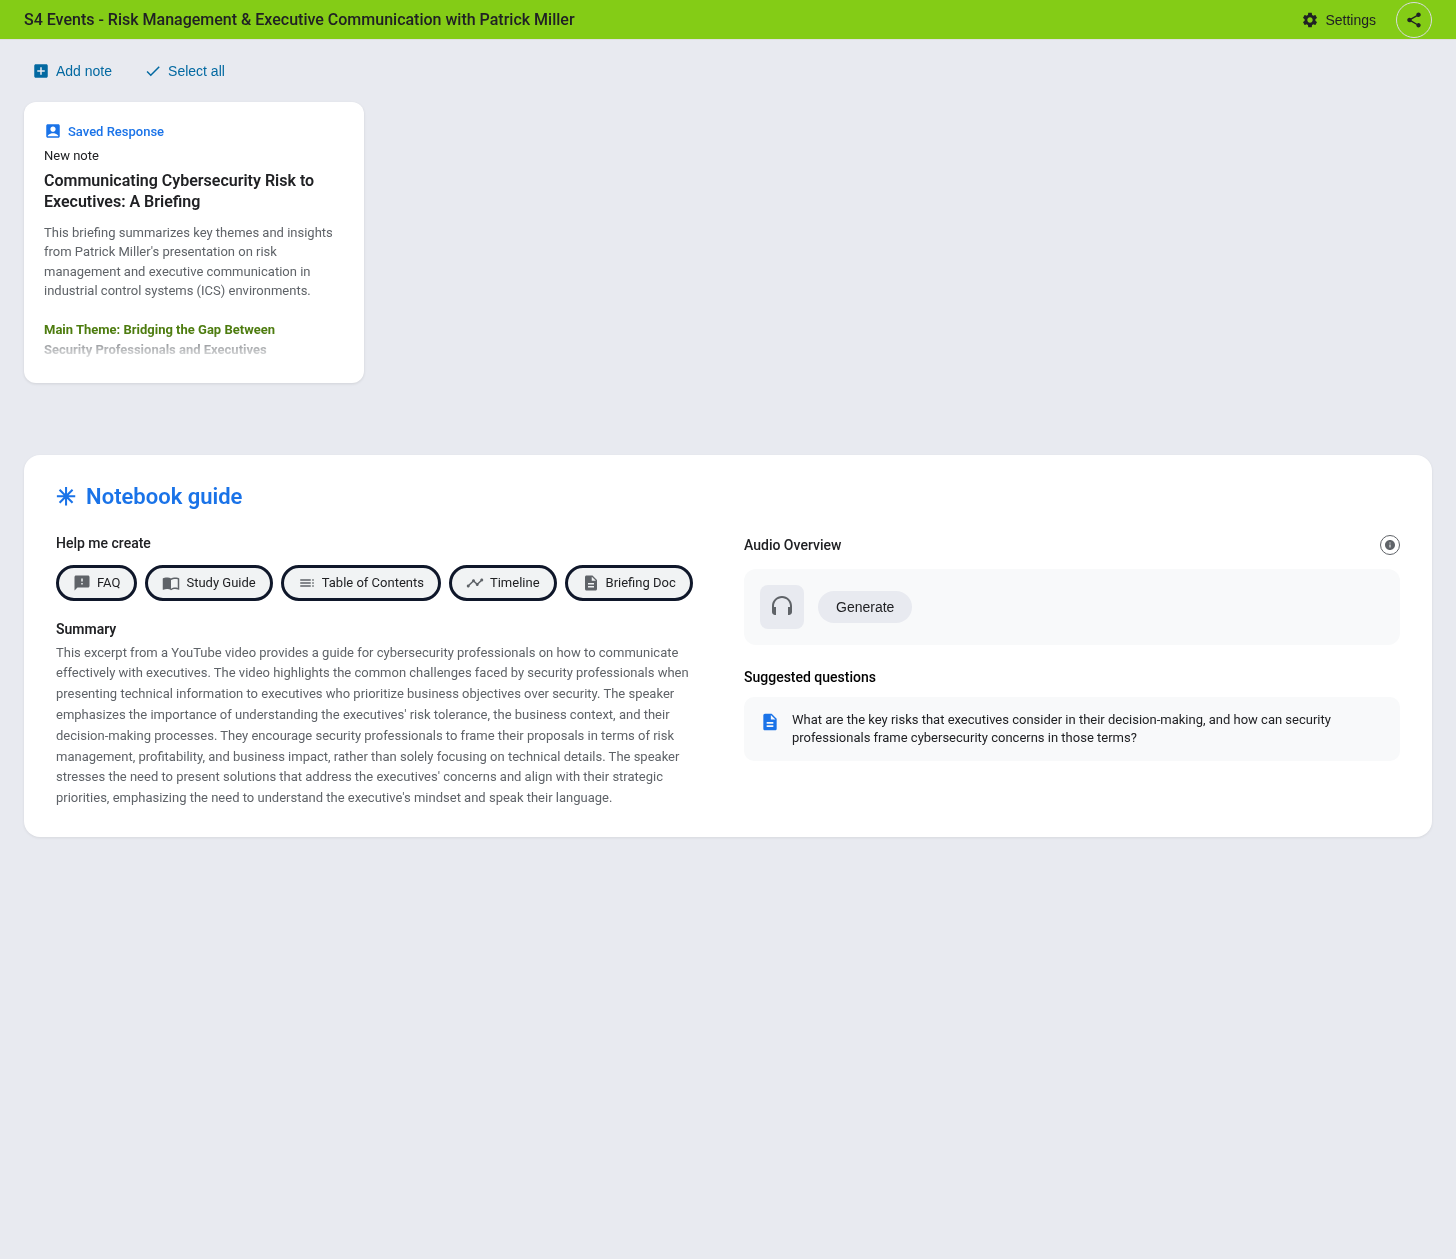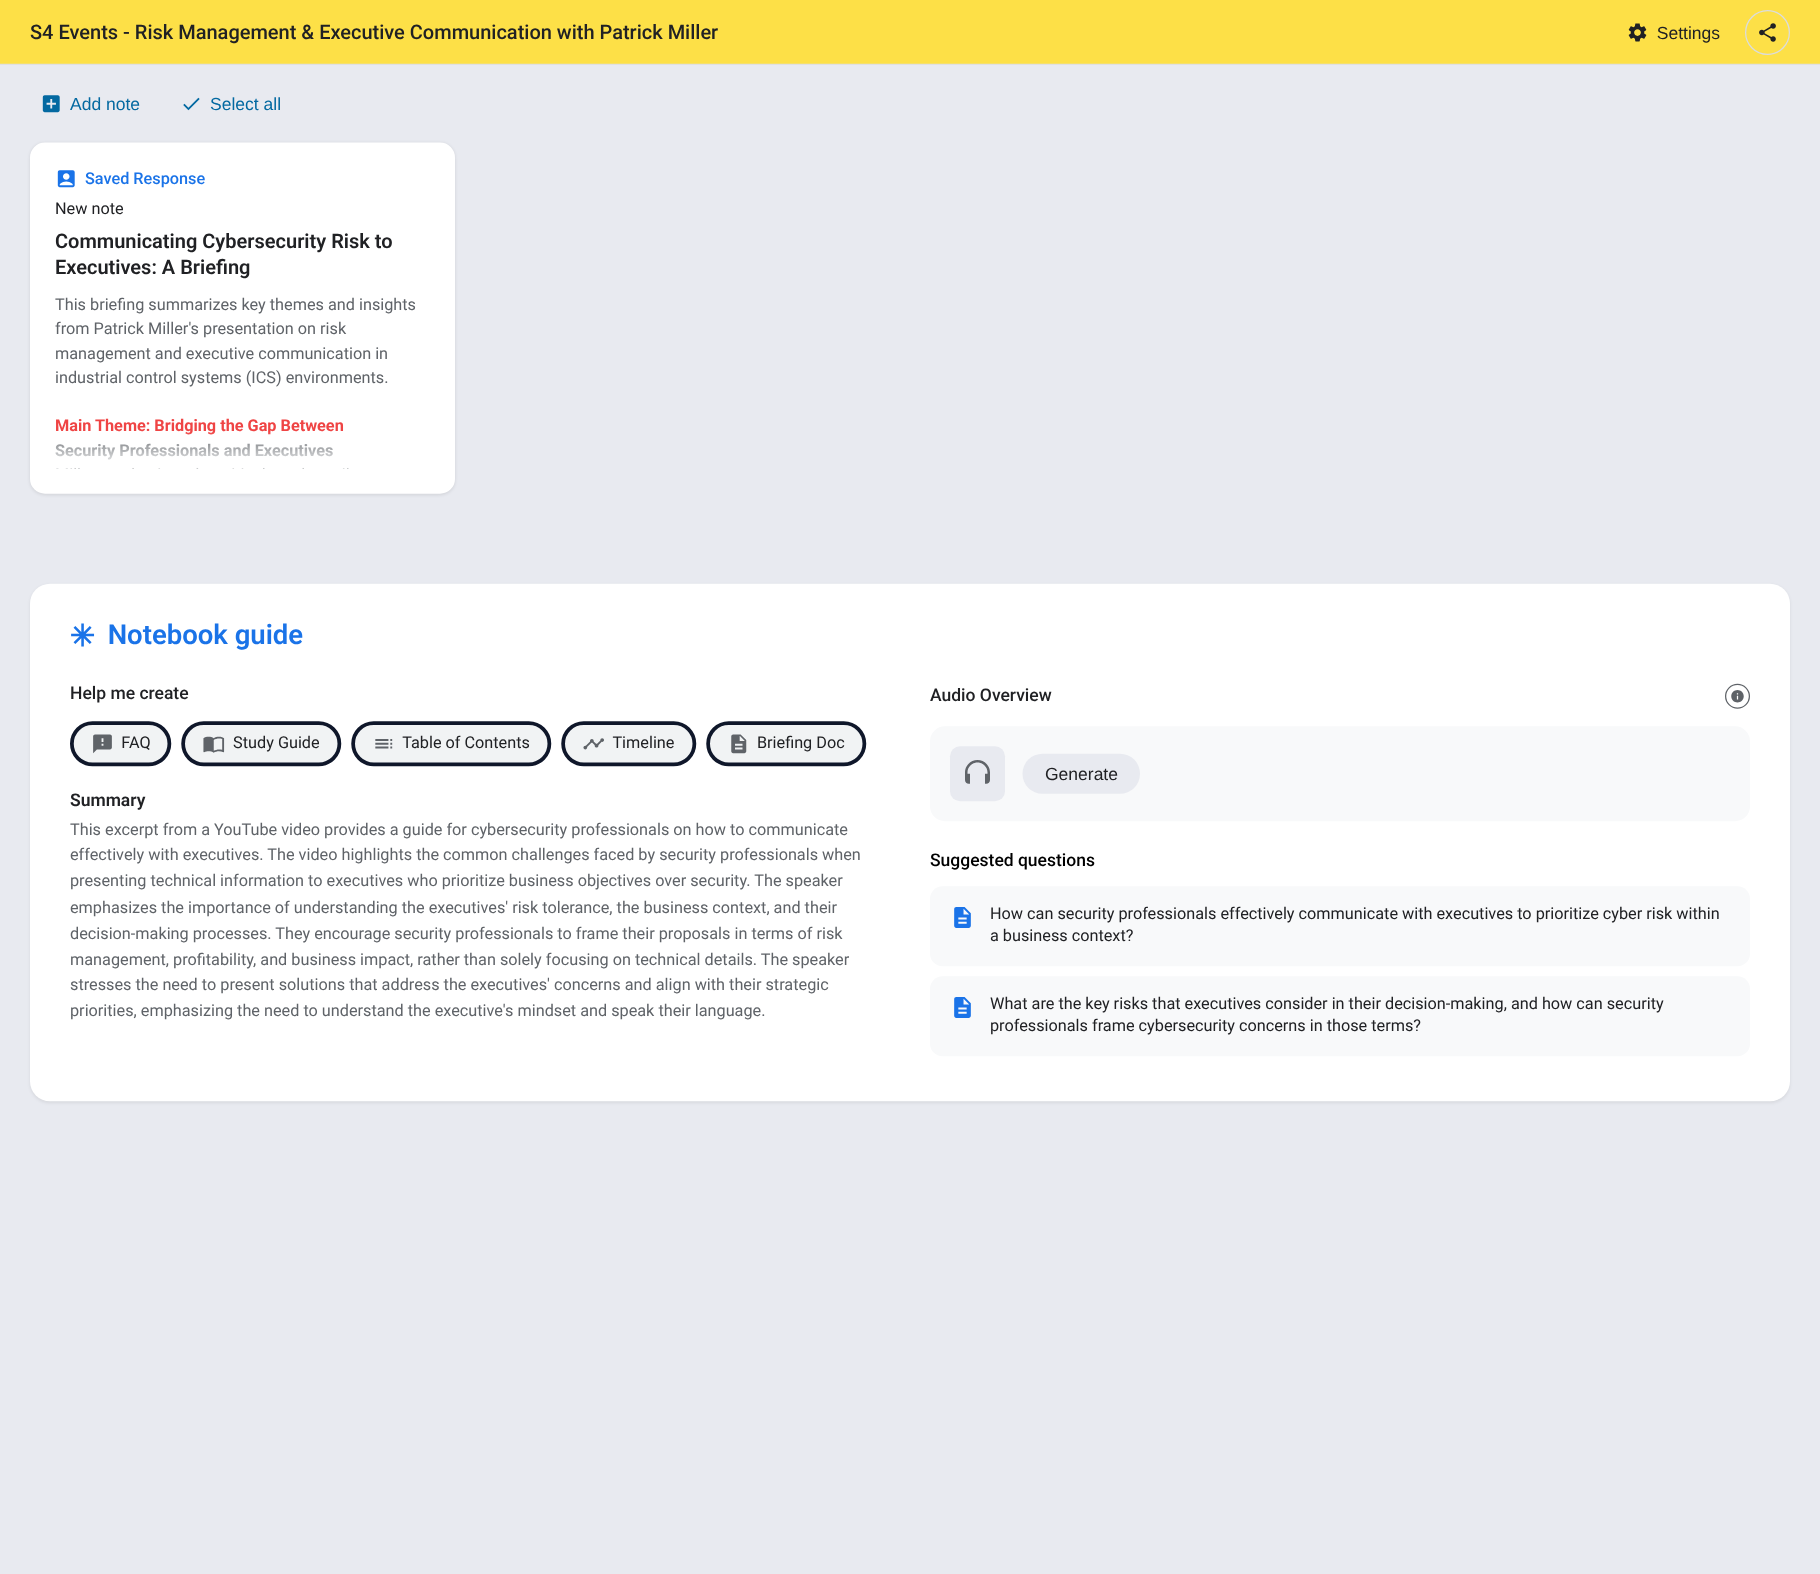--- a/index.html
+++ b/index.html
@@ -8,23 +8,23 @@
       background: #e8eaf0;
       min-height: 1259px;
       color: #202124;
     }
 
     
     .header {
       display: flex;
       align-items: center;
       justify-content: space-between;
-      background: #fde047;
+      background: #84cc16;
       padding: 0 24px;
-      height: 52px;
+      height: 40px;
       border-bottom: 1px solid #e0e0e0;
     }
     .header-title {
       font-size: 16px;
       font-weight: 500;
       color: #202124;
     }
     .header-actions {
       display: flex;
       align-items: center;
@@ -117,21 +117,21 @@
     }
     .note-card-body {
       font-size: 13px;
       color: #5f6368;
       line-height: 1.5;
       overflow: hidden;
       max-height: 140px;
     }
     .note-card-body .bold {
       font-weight: 700;
-      color: #ef4444;
+      color: #4d7c0f;
       text-align: right;
     }
     .note-card-body .bold-gray {
       font-weight: 700;
       color: #5f6368;
     }
     .fade-out {
       position: relative;
     }
     .fade-out::after {
@@ -454,26 +454,20 @@
             <svg width="24" height="24" viewBox="0 0 24 24" fill="#5f6368">
               <path d="M12 1C6.48 1 2 5.48 2 11v6c0 1.66 1.34 3 3 3h1v-8H4v-1c0-4.42 3.58-8 8-8s8 3.58 8 8v1h-2v8h1c1.66 0 3-1.34 3-3v-6c0-5.52-4.48-10-10-10z"></path>
             </svg>
           </div>
           <button class="generate-btn">Generate</button>
         </div>
 
         <div class="questions-section">
           <div class="questions-title">Suggested questions</div>
 
-          <div class="question-card">
-            <svg class="question-icon" viewBox="0 0 24 24" fill="#1a73e8">
-              <path d="M14 2H6c-1.1 0-1.99.9-1.99 2L4 20c0 1.1.89 2 1.99 2H18c1.1 0 2-.9 2-2V8l-6-6zm2 16H8v-2h8v2zm0-4H8v-2h8v2zm-3-5V3.5L18.5 9H13z"></path>
-            </svg>
-            <span class="question-text">How can security professionals effectively communicate with executives to prioritize cyber risk within a business context?</span>
-          </div>
 
           <div class="question-card">
             <svg class="question-icon" viewBox="0 0 24 24" fill="#1a73e8">
               <path d="M14 2H6c-1.1 0-1.99.9-1.99 2L4 20c0 1.1.89 2 1.99 2H18c1.1 0 2-.9 2-2V8l-6-6zm2 16H8v-2h8v2zm0-4H8v-2h8v2zm-3-5V3.5L18.5 9H13z"></path>
             </svg>
             <span class="question-text">What are the key risks that executives consider in their decision-making, and how can security professionals frame cybersecurity concerns in those terms?</span>
           </div>
 
         </div>
       </div>

